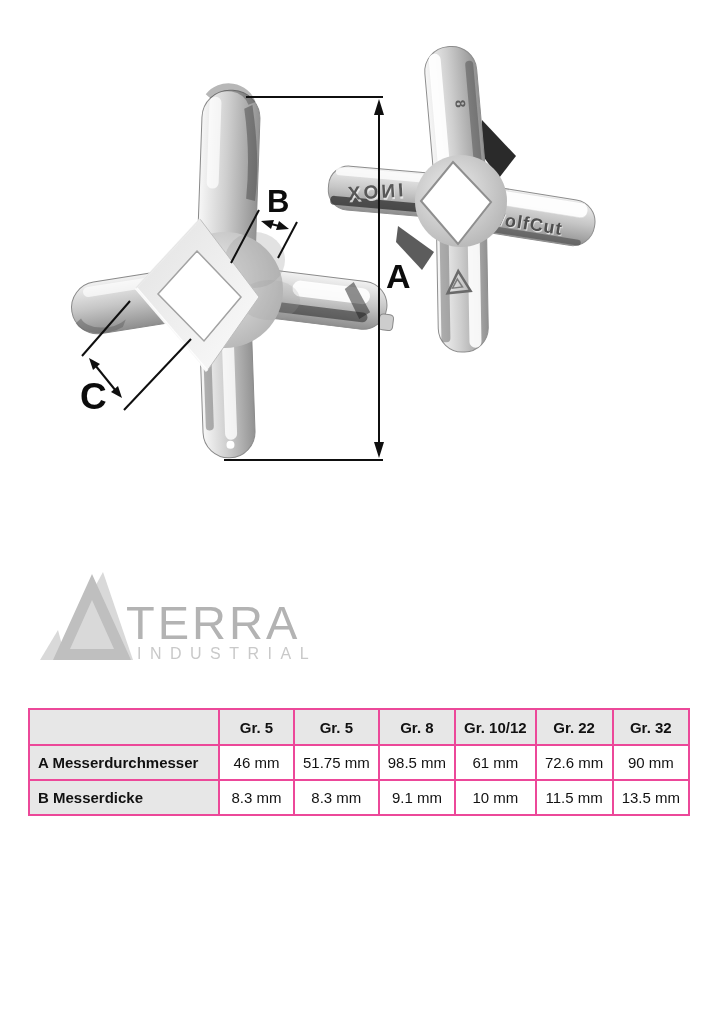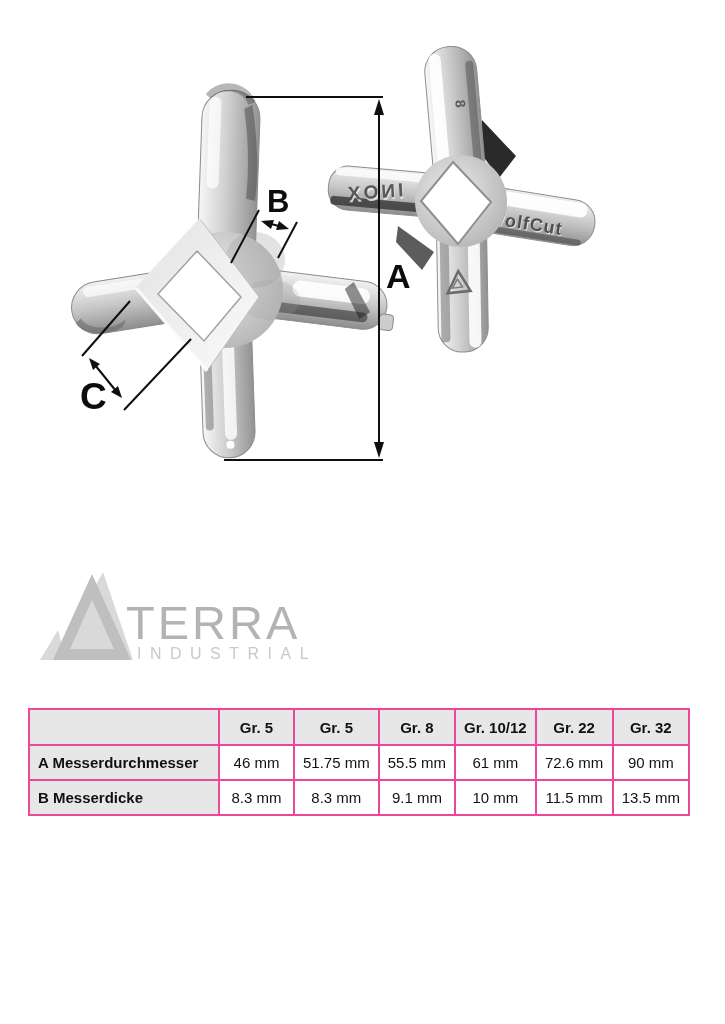--- a/index.html
+++ b/index.html
@@ -178,21 +178,21 @@
         <th class="head">Gr. 5</th>
         <th class="head">Gr. 8</th>
         <th class="head">Gr. 10/12</th>
         <th class="head">Gr. 22</th>
         <th class="head">Gr. 32</th>
       </tr>
       <tr class="row">
         <td class="rowlabel">A Messerdurchmesser</td>
         <td class="val">46 mm</td>
         <td class="val">51.75 mm</td>
-        <td class="val">55.5 mm</td>
+        <td class="val">98.5 mm</td>
         <td class="val">61 mm</td>
         <td class="val">72.6 mm</td>
         <td class="val">90 mm</td>
       </tr>
       <tr class="row">
         <td class="rowlabel">B Messerdicke</td>
         <td class="val">8.3 mm</td>
         <td class="val">8.3 mm</td>
         <td class="val">9.1 mm</td>
         <td class="val">10 mm</td>

